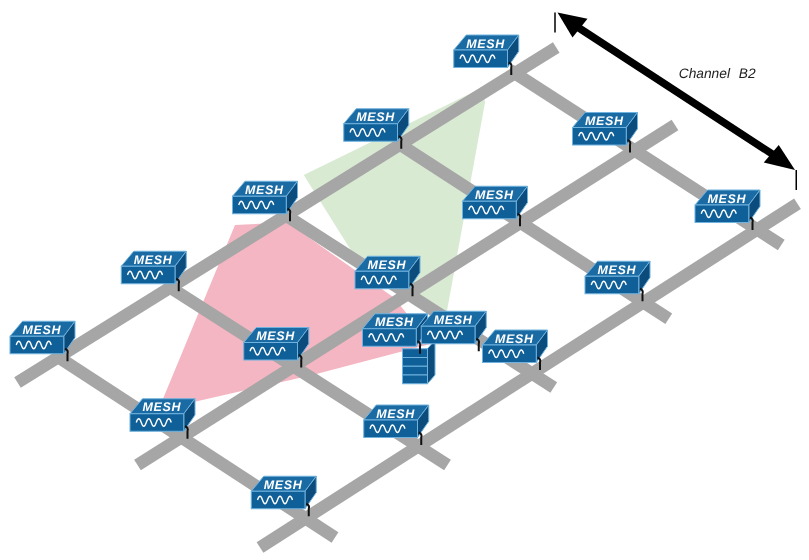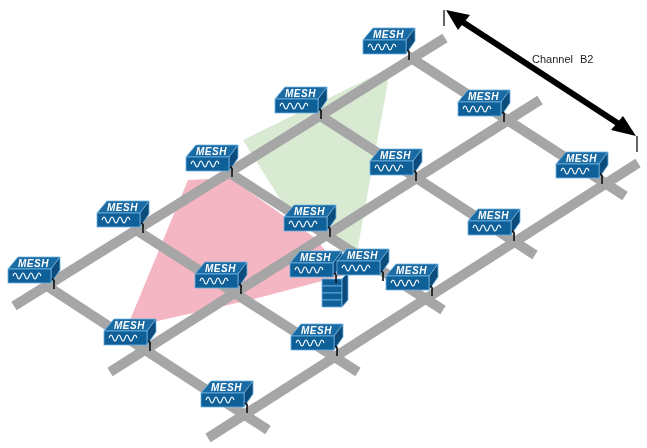--- a/index.html
+++ b/index.html
@@ -128,13 +128,13 @@
         <use href="#mesh-ap"></use>
         <text class="dev-label" x="10" y="10">MESH</text>
       </g>
       <g transform="translate(201,381)">
         <use href="#mesh-ap"></use>
         <text class="dev-label" x="10" y="10">MESH</text>
       </g>
     </g>
 </svg>
 
-<div class="channel-label" style="left:532px; top:53px;">Channel  B2</div>
+<div class="channel-label" style="left:543px; top:53px;font-style:italic;">Channel  B2</div>
 
 </body></html>

